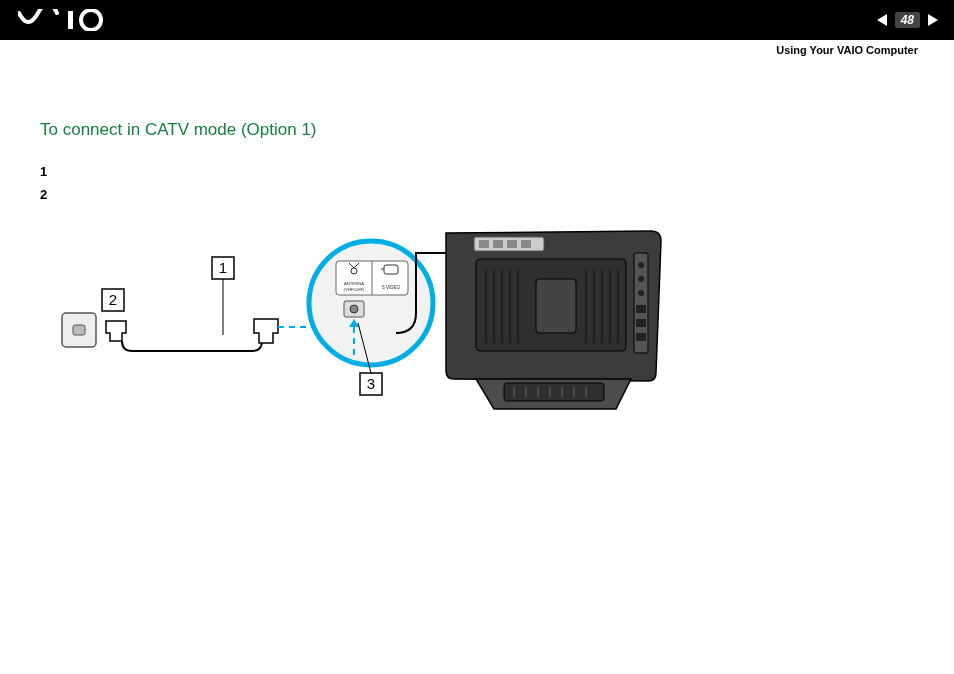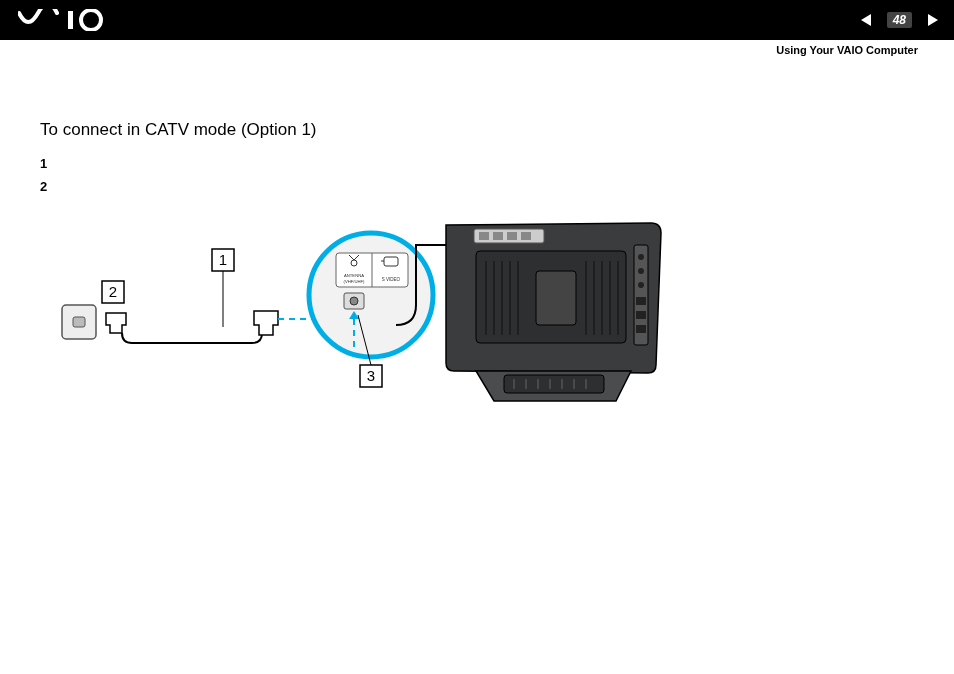--- a/index.html
+++ b/index.html
@@ -18,21 +18,21 @@
     height: 40px;
     display: flex;
     align-items: center;
     justify-content: space-between;
     padding: 0 16px 0 18px;
   }
   .logo svg { display: block; }
   .top-right {
     display: flex;
     align-items: center;
-    gap: 16px;
+    gap: 8px;
     color: #fff;
   }
   .nav-arrow {
     width: 0; height: 0;
     border-top: 6px solid transparent;
     border-bottom: 6px solid transparent;
   }
   .nav-prev { border-right: 10px solid #fff; }
   .nav-next { border-left: 10px solid #fff; }
   .page-no {
@@ -55,22 +55,22 @@
   }
   h1 {
     font-size: 23px;
     font-weight: normal;
     color: #333;
     margin: 0 0 12px 0;
   }
   h2 {
     font-size: 17px;
     font-weight: normal;
-    color: #000000;
-    margin: 0 0 12px 0;
+    color: #15803d;
+    margin: 0 0 20px 0;
   }
   ol.steps {
     list-style: none;
     margin: 0;
     padding: 0;
     font-size: 13px;
     line-height: 1.8;
   }
   ol.steps li {
     display: flex;

